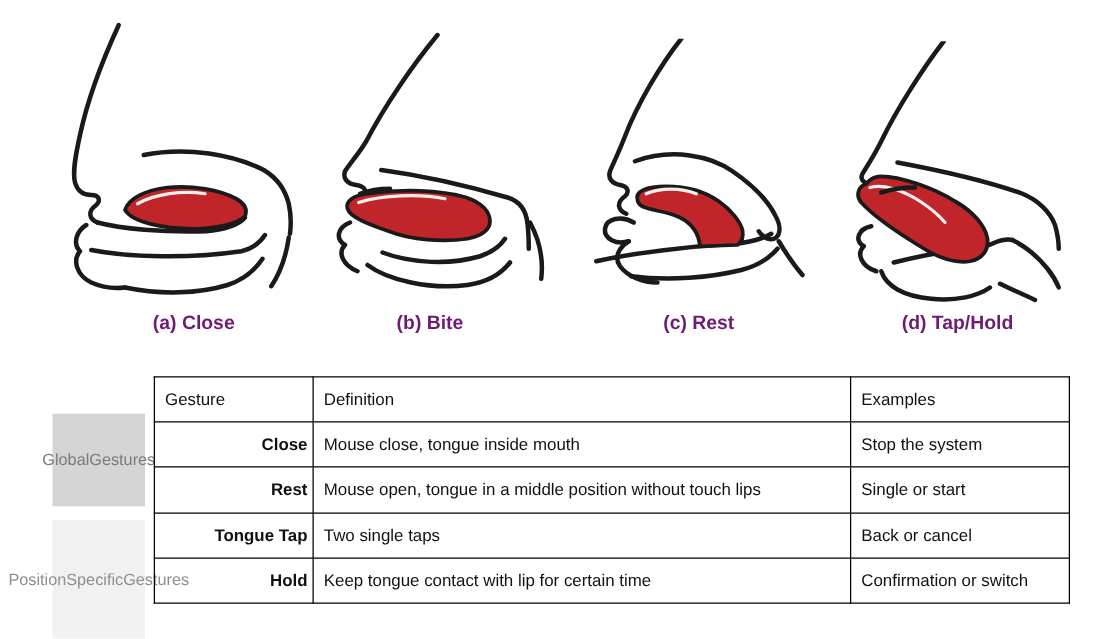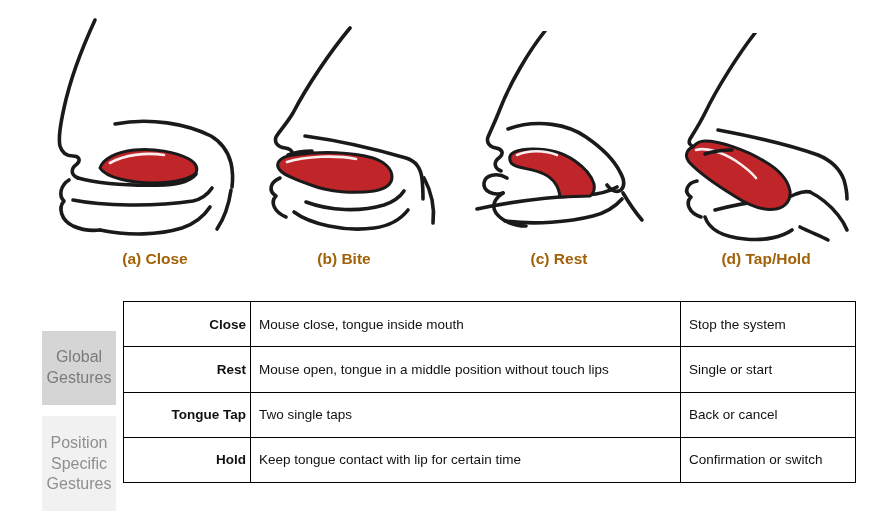--- a/index.html
+++ b/index.html
@@ -11,26 +11,26 @@
   svg.face{position:absolute;}
   .face-a{left:45px;top:16px;width:195px;height:222px;}
   .face-b{left:250px;top:26px;width:195px;height:215px;}
   .face-c{left:463px;top:31px;width:182px;height:205px;}
   .face-d{left:660px;top:33px;width:200px;height:210px;}
   .ink{fill:none;stroke:var(--ink,#1a1a1a);stroke-width:3.6;stroke-linecap:round;stroke-linejoin:round;}
   .tongue{fill:var(--tongue,#c0252a);stroke:var(--ink,#1a1a1a);stroke-width:3;stroke-linejoin:round;}
   .hl{fill:none;stroke:#ffffff;stroke-width:2.6;stroke-linecap:round;opacity:.92;}
   
   .cap{position:absolute;top:250px;width:150px;text-align:center;
-       font-size:15.5px;font-weight:bold;color:#a16207;}
+       font-size:15.5px;font-weight:bold;color:#701a75;}
   .cap-a{left:80px;} .cap-b{left:269px;} .cap-c{left:484px;} .cap-d{left:691px;}
   
-  .groupbox{position:absolute;left:42px;width:74px;display:flex;flex-direction:column;
+  .groupbox{position:absolute;left:42px;width:74px;display:flex;flex-direction:row;
             justify-content:center;align-items:center;text-align:center;
-            font-size:16px;line-height:1.3;}
+            font-size:13px;line-height:1.3;}
   .g1{top:331px;height:74px;background:var(--g1bg,#d5d5d5);color:var(--g1fg,#7b7b7b);}
   .g2{top:416px;height:96px;background:var(--g2bg,#f1f1f1);color:var(--g2fg,#8f8f8f);}
   
   table.gesture-table{
     position:absolute;left:123px;top:301px;width:732px;height:182px;
     border-collapse:collapse;table-layout:fixed;
   }
   .gesture-table td{
     border:1.6px solid #000;height:26px;vertical-align:middle;
     padding:0 4px 0 8px;font-size:13.5px;color:#111;
@@ -120,20 +120,25 @@
   </div>
 
   <table class="gesture-table">
     <colgroup>
         <col style="width:127px">
         <col style="width:430px">
         <col style="width:175px">
       </colgroup>
     <tbody>
       <tr>
+        <td>Gesture</td>
+        <td>Definition</td>
+        <td>Examples</td>
+      </tr>
+      <tr>
         <td class="gname">Close</td>
         <td>Mouse close, tongue inside mouth</td>
         <td>Stop the system</td>
       </tr>
       <tr>
         <td class="gname">Rest</td>
         <td>Mouse open, tongue in a middle position without touch lips</td>
         <td>Single or start</td>
       </tr>
       <tr>

